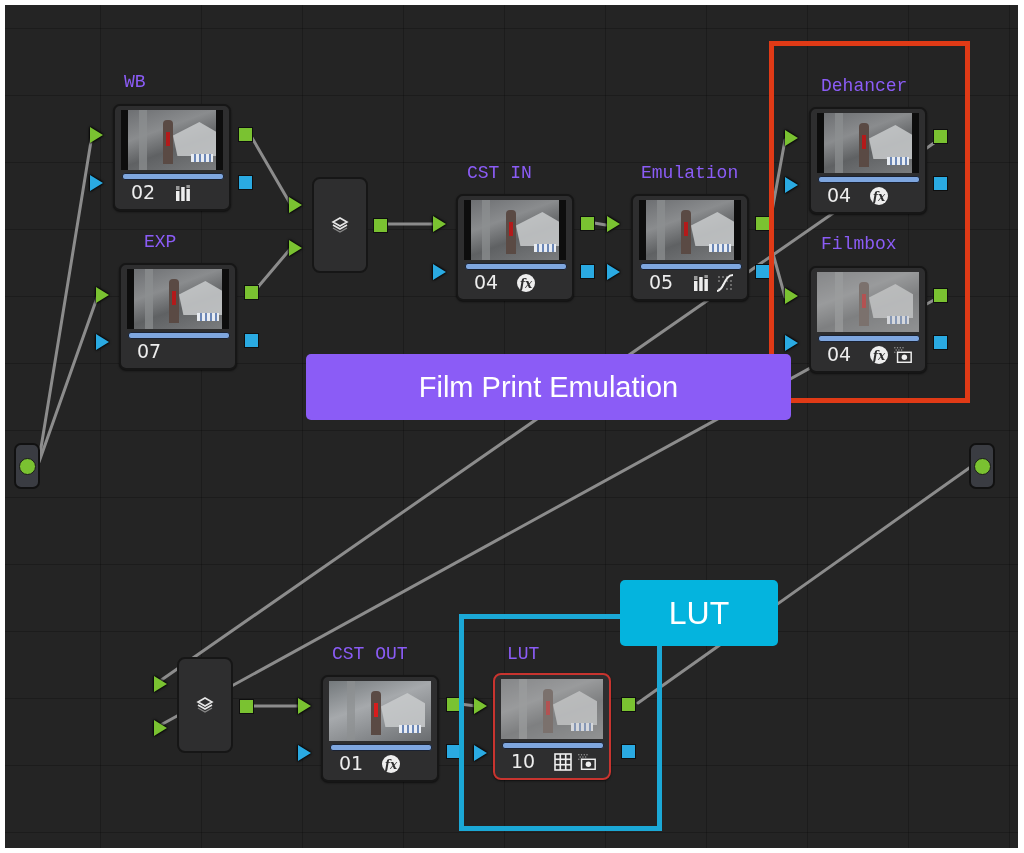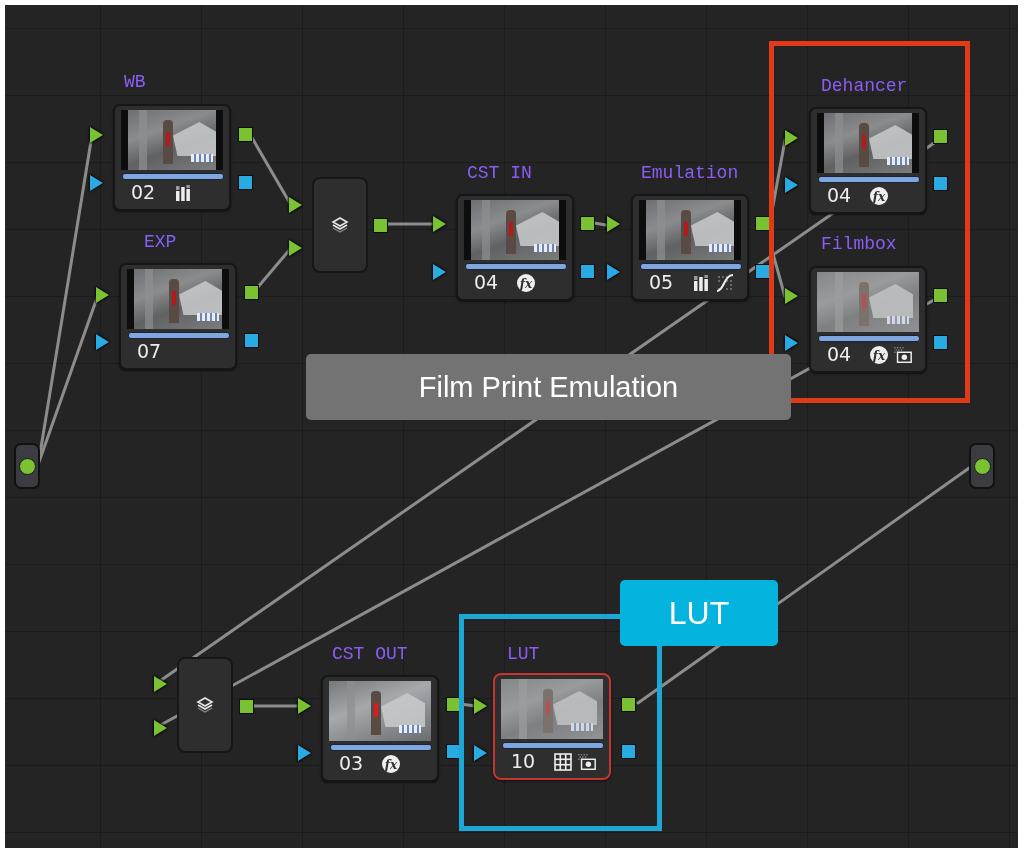--- a/index.html
+++ b/index.html
@@ -46,21 +46,21 @@
     .port-in.blue { border-left-color: #2aaae2; }
     .port-out { position: absolute; width: 13px; height: 13px; background: #7ac231; border: 1.5px solid #0f0f0f; }
     .port-out.blue { background: #2aaae2; }
     .mixer { position: absolute; width: 56px; height: 96px; background: #2e2e2f; border: 2px solid #161616; border-radius: 8px; box-sizing: border-box; display: flex; align-items: center; justify-content: center; }
     .endpoint { position: absolute; width: 26px; height: 46px; background: #3a3c42; border: 2px solid #111; border-radius: 7px; box-sizing: border-box; display: flex; align-items: center; justify-content: center; }
     .endpoint .dot { width: 15px; height: 15px; border-radius: 50%; background: #7ac231; border: 1.5px solid #1a1a1a; }
     .group-frame { position: absolute; box-sizing: border-box; }
     .frame-orange { border: 5px solid #e03a16; }
     .frame-blue { border: 5px solid #1ba8d6; }
     .annot { position: absolute; color: #ffffff; display: flex; align-items: center; justify-content: center; border-radius: 5px; font-family: "Liberation Sans", sans-serif; }
-    .annot.orange { background: #737373; font-size: 29px; }
+    .annot.orange { background: #8b5cf6; font-size: 29px; }
     .annot.blue { background: #04b4de; font-size: 32px; }
   </style>
 </head>
 <body>
 
 <div id="canvas"></div>
 
 <svg id="wires" viewBox="0 0 1024 853">
   <g stroke="#8c8c8c" stroke-width="3" fill="none" stroke-linecap="round">
     <line x1="39" y1="460" x2="92" y2="135"></line>
@@ -273,21 +273,21 @@
 
 <div class="label" style="left:332px; top:644px;">CST OUT</div>
 <div class="node" style="left:321px; top:675px;">
   <div class="thumb vivid nobars">
       <div class="pole"></div>
       <div class="bldg"></div>
       <div class="person"></div>
       <div class="stripes"></div>
     </div>
   <div class="bar"></div>
-  <span class="num">03</span>
+  <span class="num">01</span>
   <div class="icons">
     <svg class="ic" viewBox="0 0 20 20">
         <circle cx="10" cy="10" r="9" fill="#eee"></circle>
         <text x="10" y="14.5" text-anchor="middle" font-size="12" font-style="italic" font-weight="bold" fill="#2e2e2f" font-family="DejaVu Serif, serif">fx</text>
       </svg>
   </div>
 </div>
 <div class="port-in" style="left:298px; top:698px;"></div>
 <div class="port-in blue" style="left:298px; top:745px;"></div>
 <div class="port-out" style="left:446px; top:697px;"></div>

